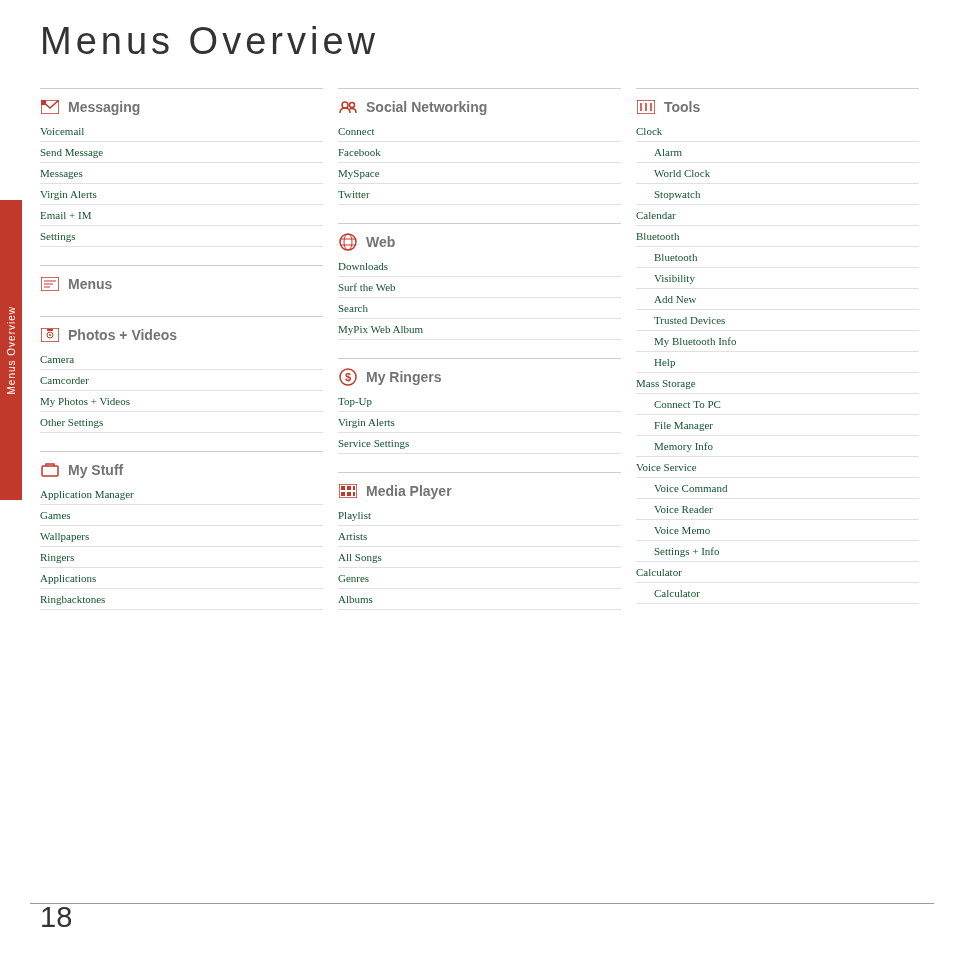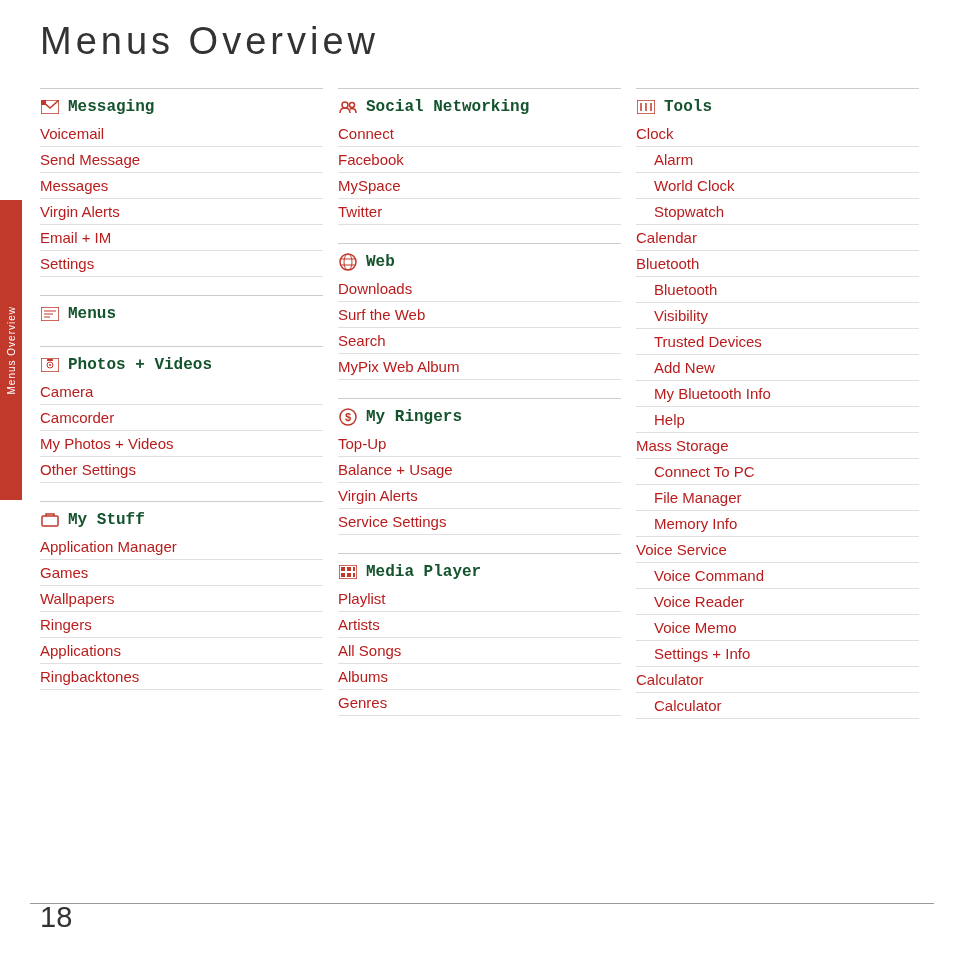--- a/index.html
+++ b/index.html
@@ -84,40 +84,40 @@
     .section-header {
       display: flex;
       align-items: center;
       gap: 8px;
       border-top: 1px solid #ccc;
       padding-top: 8px;
       margin-bottom: 4px;
     }
 
     .section-title {
-      font-size: 16px;
-      color: #14532d;
+      font-size: 14px;
+      color: #737373;
       font-weight: bold;
-      font-family: Liberation Mono, monospace;
     }
 
     .section-icon {
       width: 20px;
       height: 20px;
       display: inline-flex;
       align-items: center;
       justify-content: center;
     }
 
     
     .menu-item {
-      font-size: 15px;
-      color: #b91c1c;
+      font-size: 11px;
+      color: #14532d;
       padding: 4px 0;
       border-bottom: 1px solid #e0e0e0;
+      font-family: Liberation Serif, serif;
     }
 
     .menu-item.sub {
       padding-left: 18px;
     }
 
     .section-spacer {
       height: 18px;
     }
 
@@ -256,21 +256,20 @@
         <div class="section-header">
           <span class="section-icon">
             <svg width="18" height="18" viewBox="0 0 18 18">
                 <circle cx="9" cy="9" r="8" fill="none" stroke="#c0392b" stroke-width="1.5"></circle>
                 <text x="9" y="13" text-anchor="middle" font-size="11" fill="#c0392b" font-weight="bold">$</text>
               </svg>
           </span>
           <span class="section-title">My Ringers</span>
         </div>
         <div class="menu-item">Top-Up</div>
-        <div class="menu-item">Balance + Usage</div>
         <div class="menu-item">Virgin Alerts</div>
         <div class="menu-item">Service Settings</div>
 
         <div class="section-spacer"></div>
 
         <div class="section-header">
           <span class="section-icon">
             <svg width="18" height="14" viewBox="0 0 18 14">
                 <rect x="0" y="0" width="18" height="14" rx="1" fill="none" stroke="#c0392b" stroke-width="1.5"></rect>
                 <rect x="2" y="2" width="4" height="4" fill="#c0392b"></rect>
@@ -279,22 +278,22 @@
                 <rect x="8" y="8" width="4" height="4" fill="#c0392b"></rect>
                 <rect x="14" y="2" width="2" height="4" fill="#c0392b"></rect>
                 <rect x="14" y="8" width="2" height="4" fill="#c0392b"></rect>
               </svg>
           </span>
           <span class="section-title">Media Player</span>
         </div>
         <div class="menu-item">Playlist</div>
         <div class="menu-item">Artists</div>
         <div class="menu-item">All Songs</div>
+        <div class="menu-item">Genres</div>
         <div class="menu-item">Albums</div>
-        <div class="menu-item">Genres</div>
 
       </div>
 
       <div class="column">
 
         <div class="section-header">
           <span class="section-icon">
             <svg width="18" height="14" viewBox="0 0 18 14">
                 <rect x="0" y="0" width="18" height="14" rx="1" fill="none" stroke="#c0392b" stroke-width="1.5"></rect>
                 <line x1="4" y1="3" x2="4" y2="11" stroke="#c0392b" stroke-width="1.5"></line>
@@ -306,22 +305,22 @@
         </div>
 
         <div class="menu-item">Clock</div>
         <div class="menu-item sub">Alarm</div>
         <div class="menu-item sub">World Clock</div>
         <div class="menu-item sub">Stopwatch</div>
         <div class="menu-item">Calendar</div>
         <div class="menu-item">Bluetooth</div>
         <div class="menu-item sub">Bluetooth</div>
         <div class="menu-item sub">Visibility</div>
+        <div class="menu-item sub">Add New</div>
         <div class="menu-item sub">Trusted Devices</div>
-        <div class="menu-item sub">Add New</div>
         <div class="menu-item sub">My Bluetooth Info</div>
         <div class="menu-item sub">Help</div>
         <div class="menu-item">Mass Storage</div>
         <div class="menu-item sub">Connect To PC</div>
         <div class="menu-item sub">File Manager</div>
         <div class="menu-item sub">Memory Info</div>
         <div class="menu-item">Voice Service</div>
         <div class="menu-item sub">Voice Command</div>
         <div class="menu-item sub">Voice Reader</div>
         <div class="menu-item sub">Voice Memo</div>

